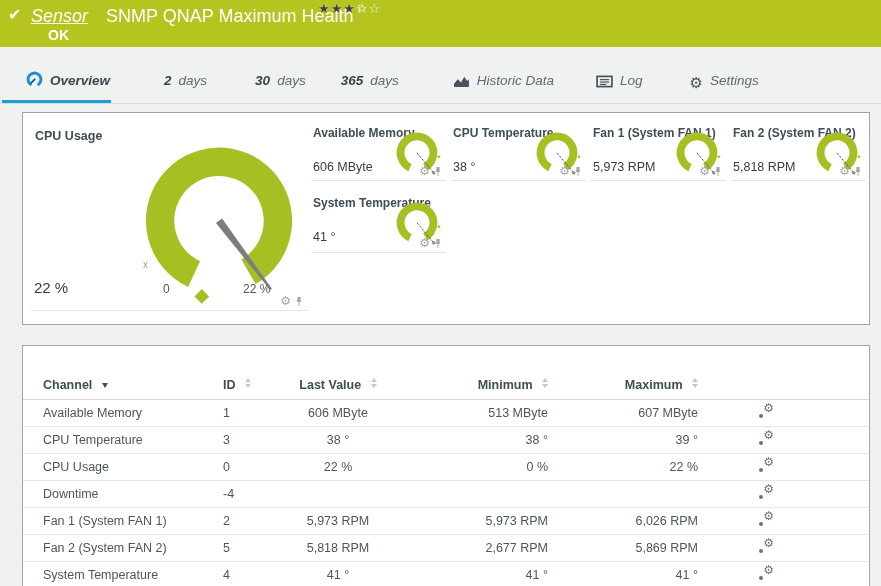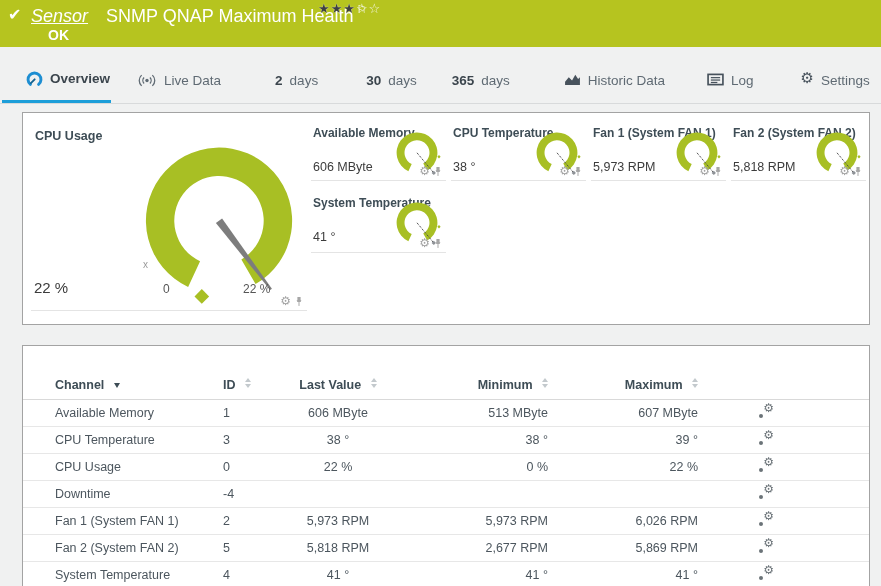--- a/index.html
+++ b/index.html
@@ -17,21 +17,21 @@
   .sensor-header .title-line { position:absolute; left:31px; top:3px; font-size:18px; white-space:nowrap; }
   .sensor-header .title-line i { margin-right:18px;text-decoration:underline; }
   .sensor-header .flag { font-size:11px; vertical-align:9px; margin-left:3px; font-style:normal; }
   .sensor-header .stars { position:absolute; left:318px; top:1px; font-size:13px; letter-spacing:1px; }
   .sensor-header .stars .f { color:#3e4040; text-shadow:0 0 1px #fff; }
   .sensor-header .stars .e { color:#f2f5dc; }
   .sensor-header .ok { position:absolute; left:48px; top:27px; font-size:14px; font-weight:bold; }
 
   
   .tabbar { position:absolute; top:47px; left:0; width:881px; height:57px; border-bottom:1px solid #d8dadb; display:flex; align-items:flex-end; }
-  .tab { display:flex; align-items:flex-start; gap:7px; padding:0 1px 15px 1px; font-size:13.5px; color:#5f6a73; position:relative; cursor:pointer; white-space:nowrap; }
+  .tab { display:flex; align-items:flex-end; gap:7px; padding:0 1px 15px 1px; font-size:13.5px; color:#5f6a73; position:relative; cursor:pointer; white-space:nowrap;font-style:italic; }
   .tab b { color:#3b454d; }
   .tab .glyph { font-size:15px; color:#47525c; line-height:10px; }
   .tab.active { color:#3b454d; font-weight:bold; }
   .tab.active::after { content:""; position:absolute; left:-23px; right:0; bottom:0; height:3px; background:#1d9ed9; }
   .t1{margin-left:25px}.t2{margin-left:25px}.t3{margin-left:52px}.t4{margin-left:46px}
   .t5{margin-left:33px}.t6{margin-left:52px}.t7{margin-left:40px}.t8{margin-left:45px}
 
   
   .panel { position:absolute; background:#fff; border:1px solid #a3a3a3; }
   .gauges-panel { left:22px; top:112px; width:848px; height:213px; }
@@ -54,21 +54,21 @@
   .tile .gtitle { left:2px; top:5px; font-size:12px; white-space:nowrap; }
   .tile .gvalue { position:absolute; left:2px; top:39px; font-size:12.5px; color:#3c3c3c; }
   .tile svg.gsvg { position:absolute; left:82px; top:9px; width:48px; height:48px; z-index:1; }
   .s1{left:288px;top:8px}.s2{left:428px;top:8px}.s3{left:568px;top:8px}.s4{left:708px;top:8px}
   .s5{left:288px;top:78px;height:62px}
 
   
   table { border-collapse:collapse; table-layout:fixed; width:100%; margin-top:26px; }
   th,td { height:27px; font-size:12.5px; padding:0; border-bottom:1px solid #e7e7e7; color:#4c565e; overflow:hidden; white-space:nowrap; }
   th { color:#3e4d56; font-weight:bold; text-align:left; border-bottom:1px solid #d9d9d9; cursor:pointer; }
-  .c-channel{width:200px; padding-left:32px; text-align:left;}
+  .c-channel{width:200px; padding-left:20px; text-align:left;}
   .c-id{width:45px;}
   .c-last{width:140px; text-align:center;}
   .c-min{width:140px; text-align:right;}
   .c-max{width:150px; text-align:right;}
   .c-set{padding-left:60px; text-align:left;}
   .sort { display:inline-block; margin-left:6px; vertical-align:1px; }
   .sort i { display:block; width:0; height:0; border-left:3.5px solid transparent; border-right:3.5px solid transparent; }
   .sort .up { border-bottom:4px solid #c3c9cd; margin-bottom:2px; }
   .sort .dn { border-top:4px solid #c3c9cd; }
   .sort.sorted .dn { border-top:5px solid #3e4d56; }
@@ -93,30 +93,20 @@
   </div>
 
   <div class="tabbar">
     <div class="tab active t1">
       <svg width="17" height="17" viewBox="0 0 20 20">
         <path d="M5.2 15.8 A7.6 7.6 0 1 1 14.8 15.8" fill="none" stroke="#1d8ed2" stroke-width="3.4" stroke-linecap="round"></path>
         <line x1="10.2" y1="9.8" x2="5.8" y2="14.2" stroke="#13628f" stroke-width="2.2" stroke-linecap="round"></line>
       </svg>
       <span>Overview</span>
     </div>
-    <div class="tab t2">
-      <svg width="20" height="15" viewBox="0 0 26 18">
-        <circle cx="13" cy="9" r="2.2" fill="#5f6a73"></circle>
-        <path d="M9.2 5.2 A5.4 5.4 0 0 0 9.2 12.8" fill="none" stroke="#5f6a73" stroke-width="1.7"></path>
-        <path d="M16.8 5.2 A5.4 5.4 0 0 1 16.8 12.8" fill="none" stroke="#5f6a73" stroke-width="1.7"></path>
-        <path d="M6 2 A9.5 9.5 0 0 0 6 16" fill="none" stroke="#5f6a73" stroke-width="1.7"></path>
-        <path d="M20 2 A9.5 9.5 0 0 1 20 16" fill="none" stroke="#5f6a73" stroke-width="1.7"></path>
-      </svg>
-      <span>Live Data</span>
-    </div>
     <div class="tab t3">
       <b>2</b>
       <span>days</span>
     </div>
     <div class="tab t4">
       <b>30</b>
       <span>days</span>
     </div>
     <div class="tab t5">
       <b>365</b>

